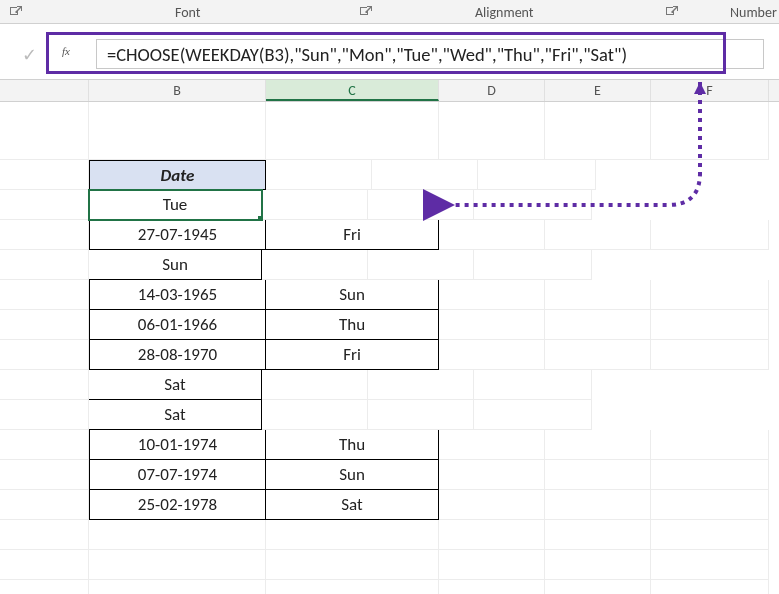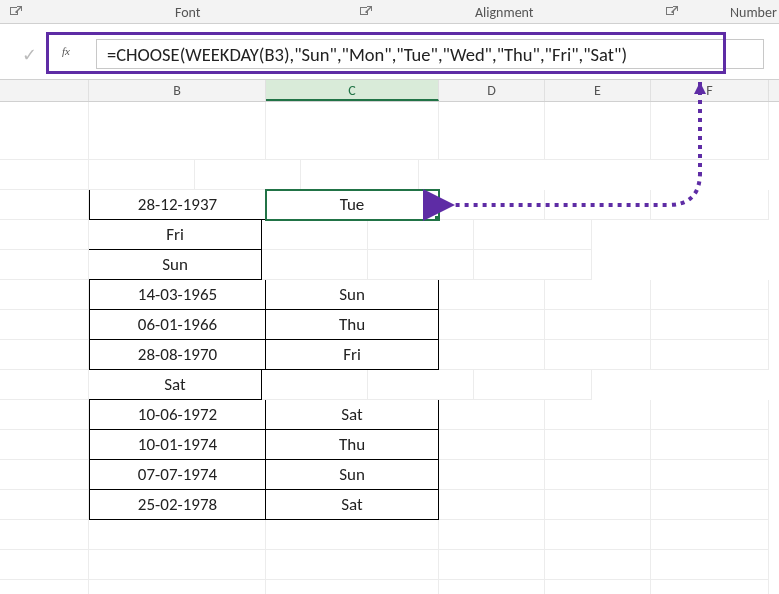--- a/index.html
+++ b/index.html
@@ -205,36 +205,37 @@
     <div class="cell colA"></div>
     <div class="cell colB"></div>
     <div class="cell colC"></div>
     <div class="cell colD"></div>
     <div class="cell colE"></div>
     <div class="cell colF"></div>
   </div>
 
   <div class="grid-row dt header-row">
     <div class="cell colA"></div>
+    <div class="cell colB cB">Date</div>
     <div class="cell colD"></div>
     <div class="cell colE"></div>
     <div class="cell colF"></div>
   </div>
 
   <div class="grid-row dt">
     <div class="cell colA"></div>
-    <div class="cell colB cB">28-12-1937</div>
     <div class="cell colC cC active-cell"><span>Tue</span><div class="fill-handle"></div></div>
     <div class="cell colD"></div>
     <div class="cell colE"></div>
     <div class="cell colF"></div>
   </div>
 
   <div class="grid-row dt">
       <div class="cell colA"></div>
+      <div class="cell colB cB">27-07-1945</div>
       <div class="cell colC cC">Fri</div>
       <div class="cell colD"></div>
       <div class="cell colE"></div>
       <div class="cell colF"></div>
     </div>
   <div class="grid-row dt">
       <div class="cell colA"></div>
       <div class="cell colC cC">Sun</div>
       <div class="cell colD"></div>
       <div class="cell colE"></div>
@@ -266,21 +267,20 @@
     </div>
   <div class="grid-row dt">
       <div class="cell colA"></div>
       <div class="cell colC cC">Sat</div>
       <div class="cell colD"></div>
       <div class="cell colE"></div>
       <div class="cell colF"></div>
     </div>
   <div class="grid-row dt">
       <div class="cell colA"></div>
-      <div class="cell colB cB">10-06-1972</div>
       <div class="cell colC cC">Sat</div>
       <div class="cell colD"></div>
       <div class="cell colE"></div>
       <div class="cell colF"></div>
     </div>
   <div class="grid-row dt">
       <div class="cell colA"></div>
       <div class="cell colB cB">10-01-1974</div>
       <div class="cell colC cC">Thu</div>
       <div class="cell colD"></div>

